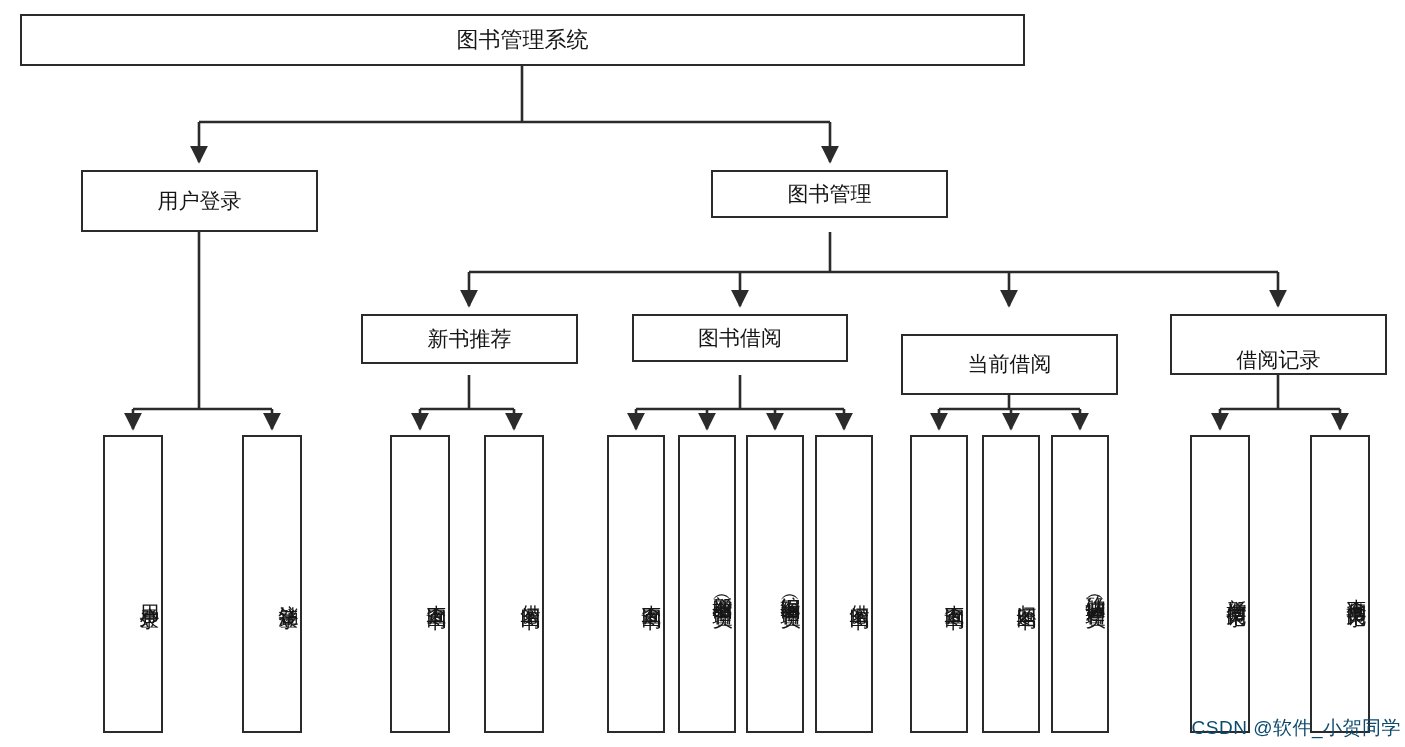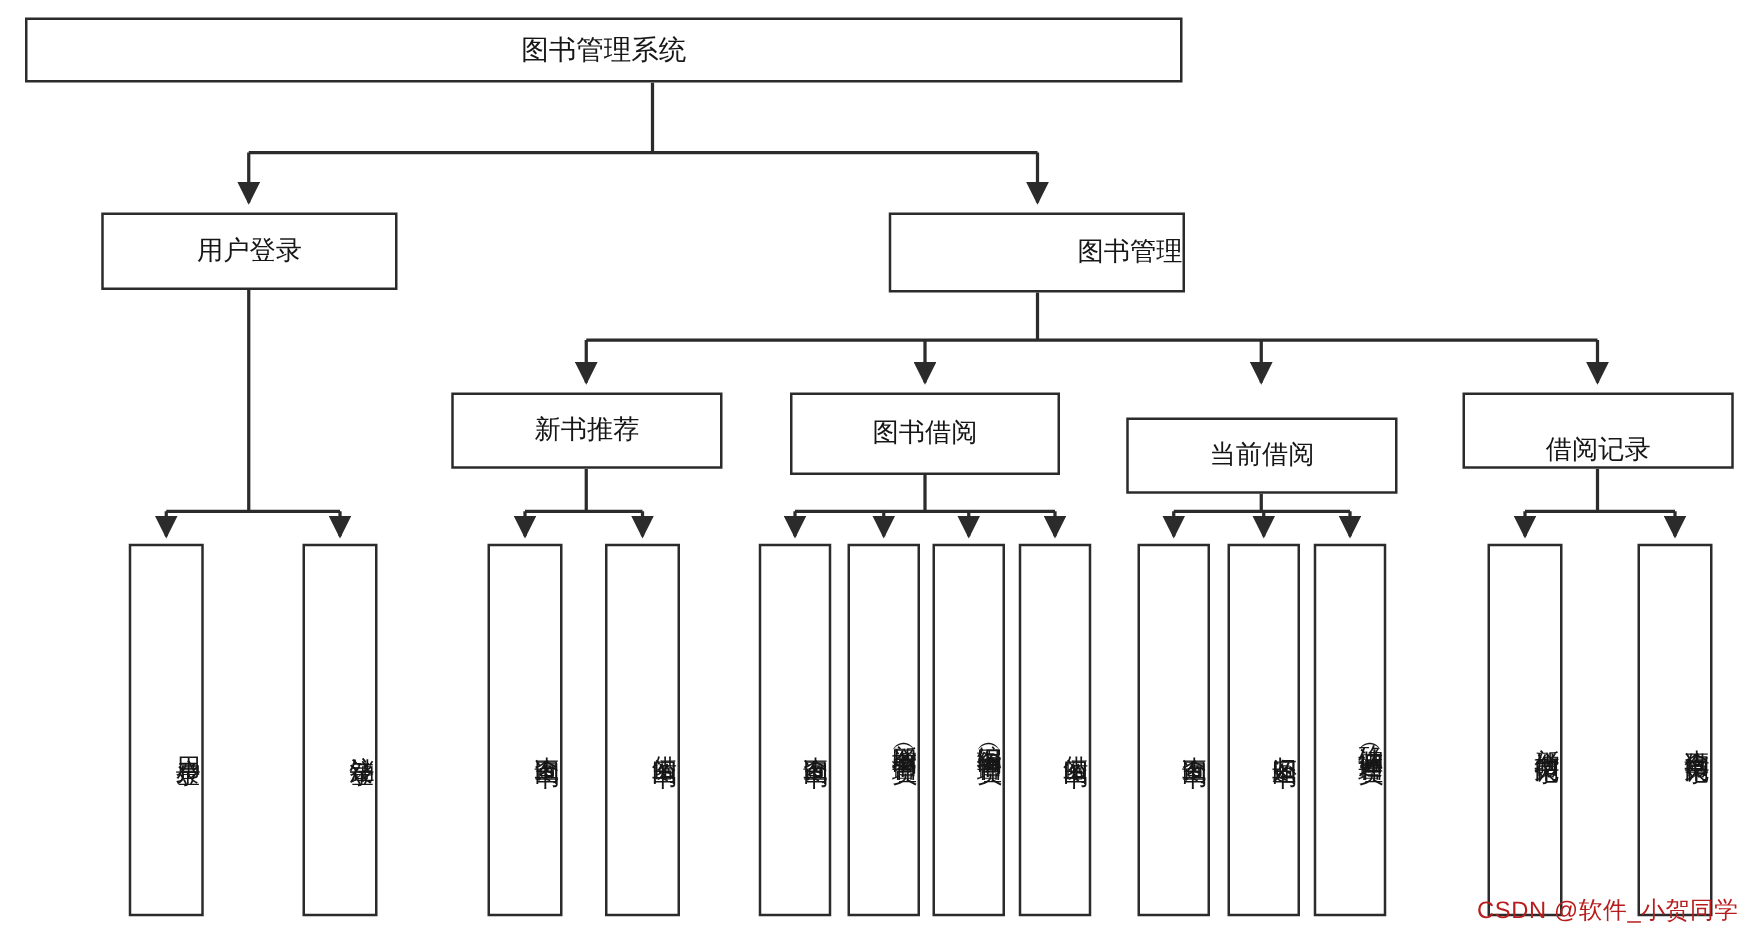--- a/index.html
+++ b/index.html
@@ -41,24 +41,24 @@
     writing-mode:vertical-rl;
     text-orientation:upright;
     align-items:flex-start;
     justify-content:center;
     padding-top:18px;
     letter-spacing:2px;
   }
   .node.leaf.tall-text{ padding-top:10px; }
   .watermark{
     position:absolute;
-    right:14px;
+    right:4px;
     bottom:6px;
     font-size:19px;
-    color:#b91c1c;
+    color:#0c4a6e;
     letter-spacing:0.5px;
     white-space:nowrap;
   }
 </style>
 </head>
 <body>
 
 <div id="canvas">
 
   <svg class="wires" viewBox="0 0 1405 747" xmlns="http://www.w3.org/2000/svg">
@@ -104,35 +104,35 @@
       <path d="M 1011 409 L 1011 429" marker-end="url(#arrow)"></path>
       <path d="M 1080 409 L 1080 429" marker-end="url(#arrow)"></path>
 
       <path d="M 1278 375 L 1278 409"></path>
       <path d="M 1220 409 L 1340 409"></path>
       <path d="M 1220 409 L 1220 429" marker-end="url(#arrow)"></path>
       <path d="M 1340 409 L 1340 429" marker-end="url(#arrow)"></path>
     </g>
   </svg>
 
-  <div class="node lvl1" style="left:20px;top:14px;width:926px;height:52px;">
+  <div class="node lvl1" style="left:20px;top:14px;width:1005px;height:52px;">
     <span>图书管理系统</span>
   </div>
 
   <div class="node lvl2" style="left:81px;top:170px;width:237px;height:62px;">
     <span>用户登录</span>
   </div>
-  <div class="node lvl2" style="left:711px;top:170px;width:237px;height:64px;justify-content:flex-end;">
+  <div class="node lvl2" style="left:711px;top:170px;width:237px;height:48px;">
     <span>图书管理</span>
   </div>
 
-  <div class="node lvl3" style="left:361px;top:314px;width:217px;height:61px;justify-content:center;">
+  <div class="node lvl3" style="left:361px;top:314px;width:217px;height:50px;justify-content:center;">
     <span>新书推荐</span>
   </div>
-  <div class="node lvl3" style="left:632px;top:314px;width:216px;height:66px;">
+  <div class="node lvl3" style="left:632px;top:314px;width:216px;height:48px;">
     <span>图书借阅</span>
   </div>
   <div class="node lvl3" style="left:901px;top:314px;width:217px;height:61px;margin-top:20px;">
     <span>当前借阅</span>
   </div>
   <div class="node lvl3" style="left:1170px;top:314px;width:217px;height:61px;align-items:flex-end;">
     <span>借阅记录</span>
   </div>
 
   <div class="node leaf" style="left:103px;top:435px;width:60px;height:298px;">

